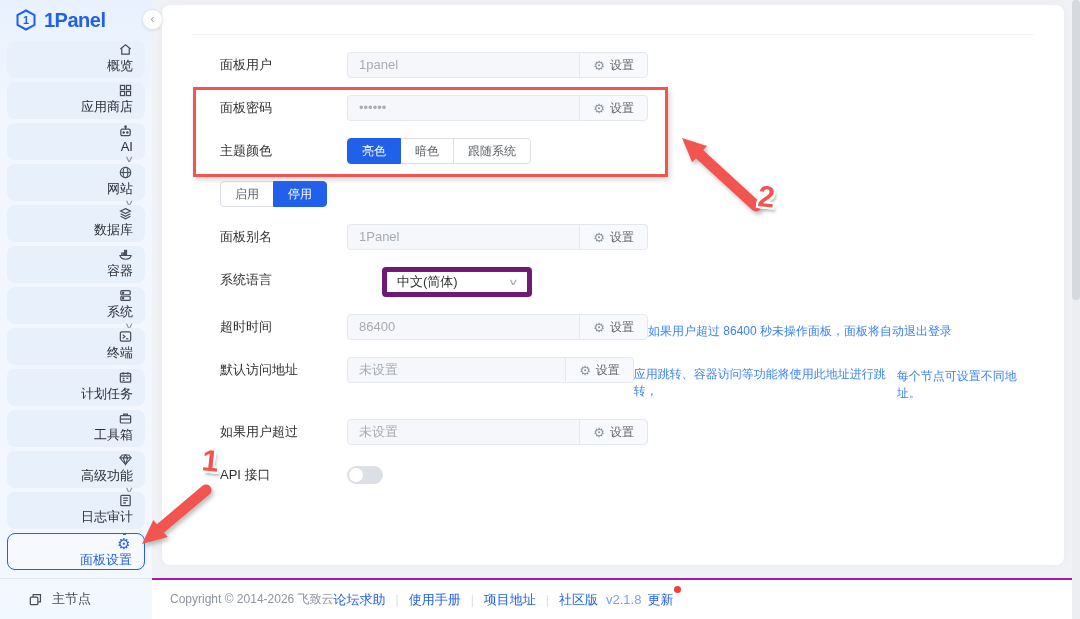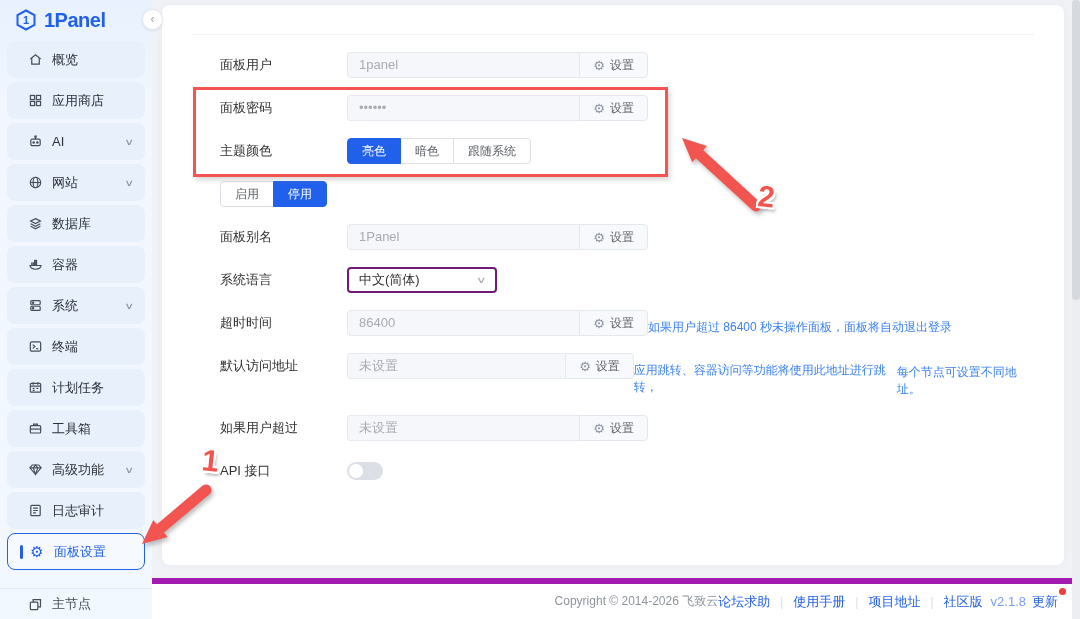--- a/index.html
+++ b/index.html
@@ -11,29 +11,29 @@
   .sidebar { width:152px; height:619px; background:linear-gradient(180deg,#e8f1fd 0%,#f2f7ff 18%,#f2f8ff 100%);
              position:relative; flex:none; display:flex; flex-direction:column; }
   .logo-row { height:40px; display:flex; align-items:center; padding-left:14px; gap:6px; }
   .logo-mark { flex:none; display:flex; }
   .logo-text { font-size:20px; font-weight:bold; color:#2160eb; letter-spacing:-0.5px; }
   .collapse-btn { position:absolute; left:142px; top:9px; width:21px; height:21px; border-radius:50%;
                   background:#fff; border:1px solid #e4e7ec; color:#9aa0a8; font-size:12px; line-height:19px;
                   text-align:center; z-index:5; box-shadow:0 1px 3px rgba(0,0,0,.08); }
   .nav { padding:1px 7px 0 7px; flex:1; }
   .s-item { height:37px; margin-bottom:4px; background:#e8f0fc; border-radius:8px; display:flex;
-            align-items:center; padding:0 12px 0 20px; cursor:pointer; position:relative; }
+            align-items:flex-end; padding:0 12px 0 20px; cursor:pointer; position:relative;flex-direction:column; }
   .s-ico { width:16px; height:16px; display:flex; align-items:center; justify-content:center; flex:none; }
   .s-lbl { font-size:13px; color:#2b2f36; margin-left:9px; }
   .s-chev { margin-left:auto; color:#8d949e; font-size:9px; transform:scaleX(1.5); }
   .s-item.active { background:#f6faff; border:1px solid #2160eb; padding-left:12px; }
   .s-item.active .s-lbl { color:#2160eb; }
   .active-bar { width:3px; height:14px; background:#2160eb; border-radius:2px; margin-right:6px; }
   .gear-glyph { color:#2160eb; font-size:15px; line-height:1; }
-  .sidebar-bottom { border-top:1px solid #e2e9f4; height:31px; display:flex; align-items:center; padding-left:27px; }
+  .sidebar-bottom { border-top:1px solid #e2e9f4; height:41px; display:flex; align-items:center; padding-left:27px; }
   .sidebar-bottom .s-lbl { color:#454b54; }
 
   
   .main { flex:1; display:flex; flex-direction:column; background:#f0f2f6; position:relative; min-width:0; }
   .tabbar { height:47px; background:#fff; display:flex; align-items:center; padding-left:20px; flex:none; }
   .tab { font-size:13px; color:#303133; margin-right:42px; cursor:pointer; white-space:nowrap; }
   .tab.active { border:1px solid #2160eb; color:#2160eb; border-radius:4px; padding:7px 27px; margin-right:35px; }
   .content { flex:1; padding:5px 16px 0 10px; overflow:hidden; }
   .card { background:#fff; border-radius:8px; height:560px; padding:0 30px; box-shadow:0 0 10px rgba(30,60,120,.04); }
   .card-top { height:30px; border-bottom:1px solid #f1f3f6; }
@@ -49,33 +49,33 @@
             font-size:12px; display:flex; align-items:center; gap:5px; padding:0 13px; cursor:pointer; white-space:nowrap; }
   .ig-btn .g { color:#8d949e; font-size:13px; line-height:1; }
 
   .segment { display:flex; height:26px; }
   .seg-btn { background:#fff; border:1px solid #dcdfe6; color:#5c6067; font-size:12px; padding:0 14px;
              line-height:24px; margin-left:-1px; cursor:pointer; white-space:nowrap; }
   .seg-btn:first-child { border-radius:4px 0 0 4px; margin-left:0; }
   .seg-btn:last-child { border-radius:0 4px 4px 0; }
   .seg-btn.on { background:#2160eb; border-color:#2160eb; color:#fff; position:relative; z-index:1; }
 
-  .select { width:150px; height:26px; background:#fff; border:2px solid #701a75; border-radius:4px;
-            display:flex; align-items:center; padding:10px 10px; font-size:13px; color:#303133; cursor:pointer; }
+  .select { width:150px; height:26px; background:#fff; border:5px solid #701a75; border-radius:4px;
+            display:flex; align-items:center; padding:10px 10px; font-size:13px; color:#303133; cursor:pointer;margin-left:35px; }
   .select .chev { margin-left:auto; color:#a8abb2; font-size:9px; transform:scaleX(1.6); }
 
   .toggle { width:36px; height:18px; background:#dcdfe6; border-radius:9px; position:relative; cursor:pointer; margin-top:4px; }
   .toggle .knob { position:absolute; left:2px; top:2px; width:14px; height:14px; border-radius:50%; background:#fff; }
 
   .help { font-size:12px; color:#3b82f6; margin-top:9px; line-height:17px; }
   .help + .help { margin-top:11px; }
 
   
-  .pagefooter { height:41px; background:#fff; border-top:6px solid #a21caf; display:flex; align-items:center;
-                justify-content:flex-end; padding:0 22px 0 18px; flex:none; }
+  .pagefooter { height:41px; background:#fff; border-top:2px solid #a21caf; display:flex; align-items:center;
+                justify-content:flex-start; padding:0 22px 0 18px; flex:none; }
   .copyright { font-size:12px; color:#8f959e; }
   .flinks { display:flex; align-items:center; font-size:13px; }
   .flink { color:#2160eb; cursor:pointer; }
   .fsep { color:#d9dde3; margin:0 10px; font-size:12px; }
   .fversion { color:#7aa0f7; margin:0 6px 0 8px; }
   .fupdate { color:#2160eb; position:relative; cursor:pointer; }
   .fupdate .dot { position:absolute; top:-5px; right:-8px; width:7px; height:7px; background:#f03e3e; border-radius:50%; }
 
   .scrollstrip { position:absolute; right:0; top:0; width:8px; height:619px; background:#eceef1; z-index:40; }
   .scrollthumb { position:absolute; right:0; top:0; width:8px; height:300px; background:#d6d9de; border-radius:4px; }

